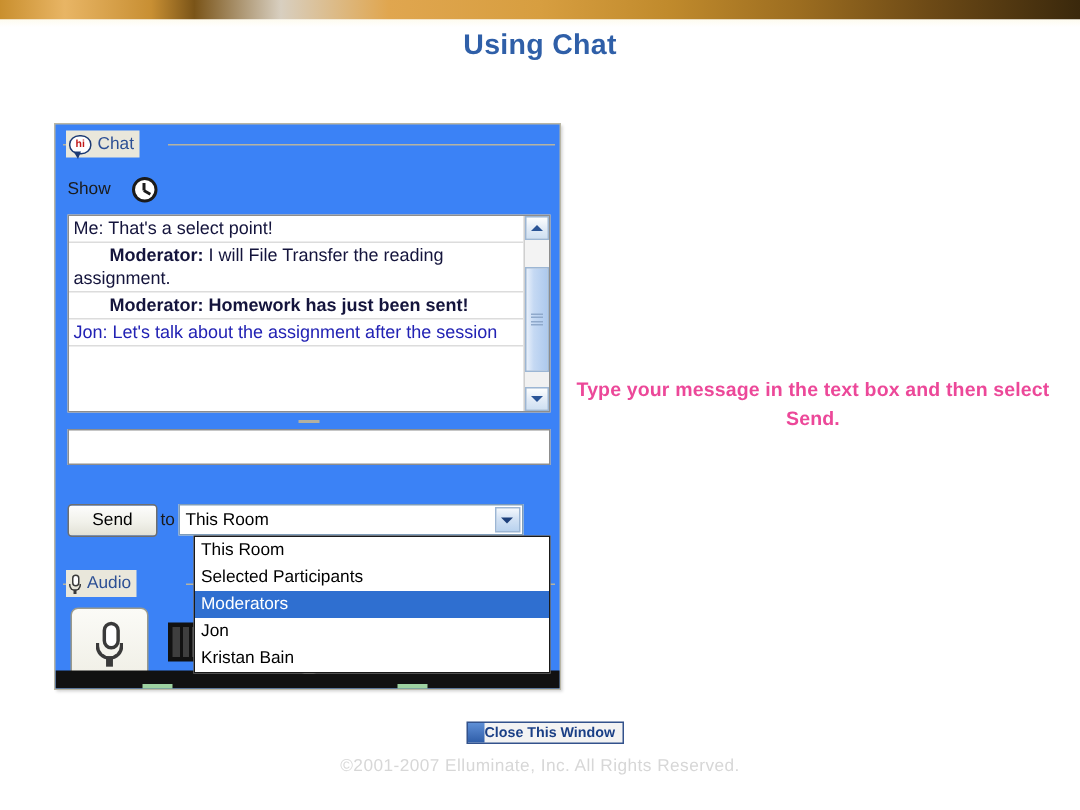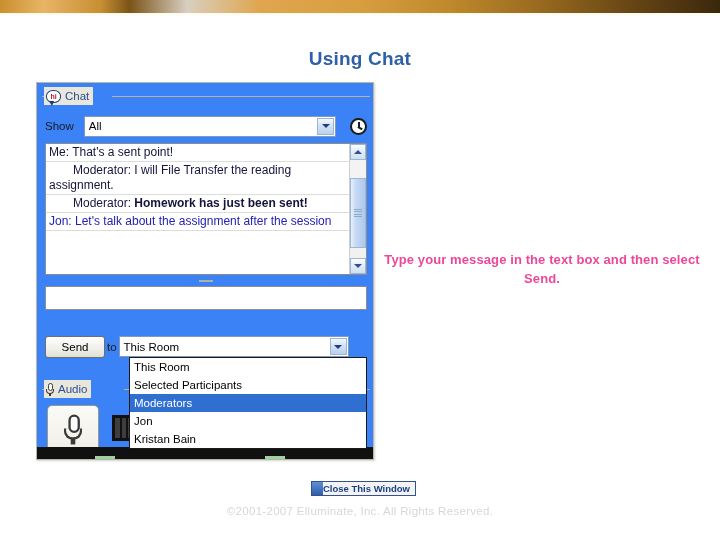--- a/index.html
+++ b/index.html
@@ -32,21 +32,20 @@
     background: linear-gradient(180deg, #fdfbef 0%, #ffffff 100%);
   }
 
   
   .slide-title {
     position: absolute; left: 0; top: 20px;
     width: 720px; text-align: center;
     font-size: 19px; font-weight: bold;
     color: #2f5fa8;
     letter-spacing: 0.2px;
-    margin-top: 28px;
   }
 
   
   .chat-panel {
     position: absolute;
     left: 36px; top: 82px;
     width: 338px; height: 378px;
     background: #3b82f6;
     border: 1px solid #b9b6a4;
     box-shadow: 1px 1px 2px rgba(0,0,0,0.18);
@@ -152,21 +151,21 @@
   }
   .msg {
     font-size: 12px;
     line-height: 15px;
     padding: 1px 3px 1px 3px;
     border-bottom: 1px solid #dcdcdc;
     color: #111;
     word-wrap: break-word;
   }
   .msg .who { font-weight: normal; }
-  .msg.bold-who .who { font-weight: normal; padding-left: 24px; }
+  .msg.bold-who .who { font-weight: bold; padding-left: 24px; }
   .msg.all-bold { font-weight: bold; }
   .msg.blue { color: #2222b4; }
   .msg.navy { color: #14143c; }
 
   
   .sb {
     width: 17px; height: 100%;
     background: #f1f1f1;
     border-left: 1px solid #cfcfcf;
     position: relative;
@@ -363,32 +362,26 @@
       <div class="group-rule short-left"></div>
       <div class="group-rule-right" style="left:70px; width:258px;"></div>
       <div class="group-label-wrap">
         <span class="hi-bubble">hi</span>
         <span class="group-label">Chat</span>
       </div>
     </div>
 
     <div class="show-row">
       <span class="show-label">Show</span>
-      <div class="xp-select show-select">
-        <span>All</span>
-        <span class="arrow-btn">
-            <i class="chev"></i>
-          </span>
-      </div>
       <span class="clock-icon"></span>
     </div>
 
     <div class="transcript-wrap">
       <div class="transcript" id="transcript">
-          <div class="msg navy"><span class="who">Me:</span><span> That's a sent point!</span></div>
+          <div class="msg navy"><span class="who">Me:</span><span> That's a select point!</span></div>
           <div class="msg navy bold-who"><span class="who">Moderator:</span><span> I will File Transfer the reading assignment.</span></div>
           <div class="msg navy bold-who all-bold"><span class="who">Moderator:</span><span> Homework has just been sent!</span></div>
           <div class="msg blue"><span class="who">Jon:</span><span> Let's talk about the assignment after the session</span></div>
         </div>
       <div class="sb">
         <div class="sb-btn up">
             <i class="chev-up"></i>
           </div>
         <div class="sb-track-top"></div>
         <div class="sb-thumb">

